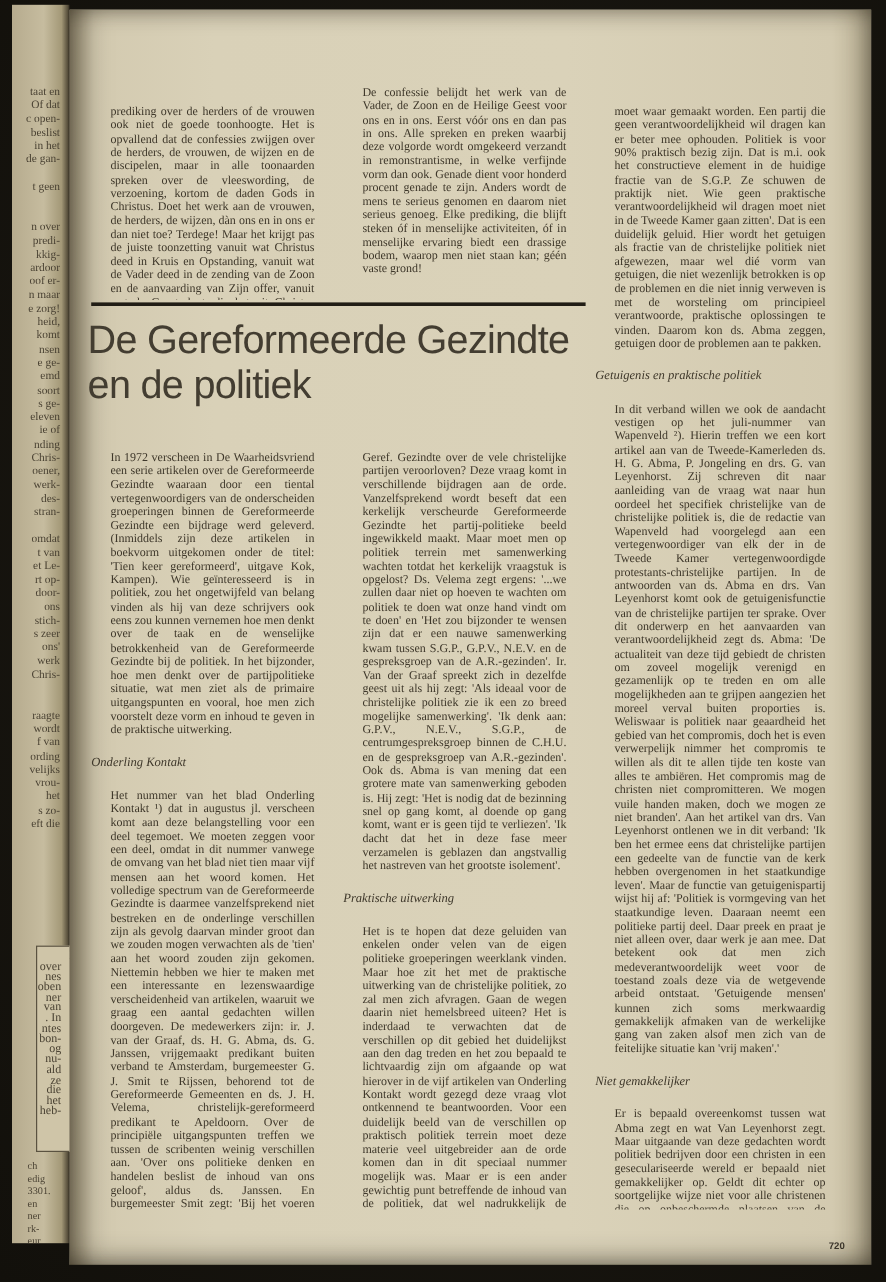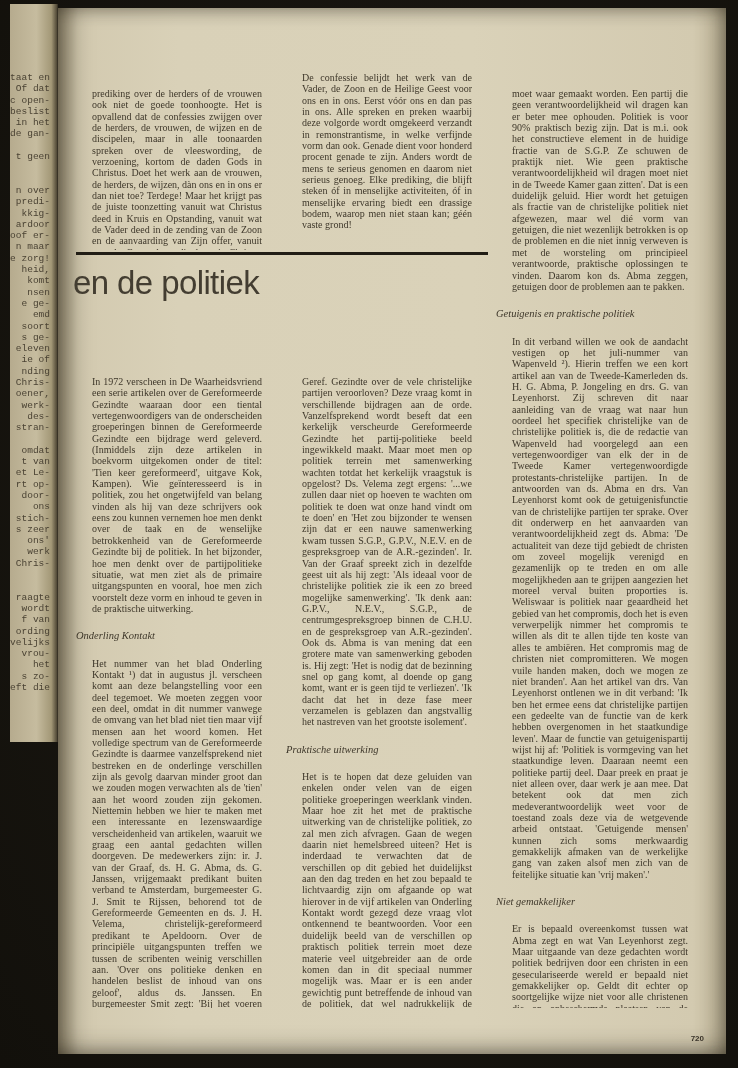--- a/index.html
+++ b/index.html
@@ -1,23 +1,23 @@
 <!DOCTYPE html>
 <html><head>
 <meta charset="utf-8">
 <style>
   html,body{margin:0;padding:0;}
   body{width:738px;height:1068px;overflow:hidden;background:#16130e;}
   .scan{position:relative;width:738px;height:1068px;background:
     radial-gradient(ellipse at 55% 45%, #1d1a14 0%, #12100b 100%);overflow:hidden;
     font-family:"Liberation Serif","DejaVu Serif",serif;}
   
-  .prev-page{position:absolute;left:10px;top:4px;width:48px;height:738px;
+  .prev-page{position:absolute;left:10px;top:4px;width:48px;height:1032px;
     background:linear-gradient(90deg,#b6ab8e 0%,#c6bc9f 55%,#a39877 86%,#554d3a 97%,#2a251b 100%);
-    overflow:hidden;font-family:Liberation Mono, monospace;}
+    overflow:hidden;}
   .prev-inner{position:absolute;left:0;top:68px;width:40px;
     color:#4a4233;font-size:9.5px;line-height:11.3px;text-align:right;
     white-space:pre-line;}
   .margin-box{position:absolute;left:20px;top:784px;width:38px;height:170px;
     border:1px solid #5a5240;background:#cfc5a8;overflow:hidden;
     color:#4a4233;text-align:right;}
   .margin-box .bx-title{font-size:10px;font-weight:bold;padding:2px 3px 0 0;}
   .margin-box .bx-lines{font-size:10px;line-height:8.6px;white-space:pre-line;padding-right:18px;}
   .margin-bottom-frag{position:absolute;left:13px;top:962px;width:40px;
     color:#4a4233;font-size:8.5px;line-height:10.5px;text-align:left;white-space:pre-line;}
@@ -142,20 +142,21 @@
       <p>prediking over de herders of de vrouwen ook niet de goede toonhoogte. Het is opvallend dat de confessies zwijgen over de herders, de vrouwen, de wijzen en de discipelen, maar in alle toonaarden spreken over de vleeswording, de verzoening, kortom de daden Gods in Christus. Doet het werk aan de vrouwen, de herders, de wijzen, dàn ons en in ons er dan niet toe? Terdege! Maar het krijgt pas de juiste toonzetting vanuit wat Christus deed in Kruis en Opstanding, vanuit wat de Vader deed in de zending van de Zoon en de aanvaarding van Zijn offer, vanuit wat de Geest doet, die het uit Christus neemt en ons verkondigt.</p>
     </div>
     <div class="col top-c2">
       <p>De confessie belijdt het werk van de Vader, de Zoon en de Heilige Geest voor ons en in ons. Eerst vóór ons en dan pas in ons. Alle spreken en preken waarbij deze volgorde wordt omgekeerd verzandt in remonstrantisme, in welke verfijnde vorm dan ook. Genade dient voor honderd procent genade te zijn. Anders wordt de mens te serieus genomen en daarom niet serieus genoeg. Elke prediking, die blijft steken óf in menselijke activiteiten, óf in menselijke ervaring biedt een drassige bodem, waarop men niet staan kan; géén vaste grond!</p>
       <p class="sig">v. d. G.</p>
     </div>
 
     <div class="rule"></div>
 
     <div class="title">
+      <div>De Gereformeerde Gezindte</div>
       <div>en de politiek</div>
     </div>
 
     <div class="col body-c1">
       <p>In 1972 verscheen in De Waarheidsvriend een serie artikelen over de Gereformeerde Gezindte waaraan door een tiental vertegenwoordigers van de onderscheiden groeperingen binnen de Gereformeerde Gezindte een bijdrage werd geleverd. (Inmiddels zijn deze artikelen in boekvorm uitgekomen onder de titel: 'Tien keer gereformeerd', uitgave Kok, Kampen). Wie geïnteresseerd is in politiek, zou het ongetwijfeld van belang vinden als hij van deze schrijvers ook eens zou kunnen vernemen hoe men denkt over de taak en de wenselijke betrokkenheid van de Gereformeerde Gezindte bij de politiek. In het bijzonder, hoe men denkt over de partijpolitieke situatie, wat men ziet als de primaire uitgangspunten en vooral, hoe men zich voorstelt deze vorm en inhoud te geven in de praktische uitwerking.</p>
       <div class="subhead">Onderling Kontakt</div>
       <p>Het nummer van het blad Onderling Kontakt ¹) dat in augustus jl. verscheen komt aan deze belangstelling voor een deel tegemoet. We moeten zeggen voor een deel, omdat in dit nummer vanwege de omvang van het blad niet tien maar vijf mensen aan het woord komen. Het volledige spectrum van de Gereformeerde Gezindte is daarmee vanzelfsprekend niet bestreken en de onderlinge verschillen zijn als gevolg daarvan minder groot dan we zouden mogen verwachten als de 'tien' aan het woord zouden zijn gekomen. Niettemin hebben we hier te maken met een interessante en lezenswaardige verscheidenheid van artikelen, waaruit we graag een aantal gedachten willen doorgeven. De medewerkers zijn: ir. J. van der Graaf, ds. H. G. Abma, ds. G. Janssen, vrijgemaakt predikant buiten verband te Amsterdam, burgemeester G. J. Smit te Rijssen, behorend tot de Gereformeerde Gemeenten en ds. J. H. Velema, christelijk-gereformeerd predikant te Apeldoorn. Over de principiële uitgangspunten treffen we tussen de scribenten weinig verschillen aan. 'Over ons politieke denken en handelen beslist de inhoud van ons geloof', aldus ds. Janssen. En burgemeester Smit zegt: 'Bij het voeren van een christelijke politiek dient men zich dus te stellen onder de autoriteit van de Bijbel en zal men slechts met succes kunnen opereren vanuit het geloof'.</p>
       <div class="subhead">Luxe van versnippering</div>
       <p>Kunnen we ons gezien de grote mate van overeenstemming in principia nog wel de luxe van de grote versnippering van de</p>
     </div>

